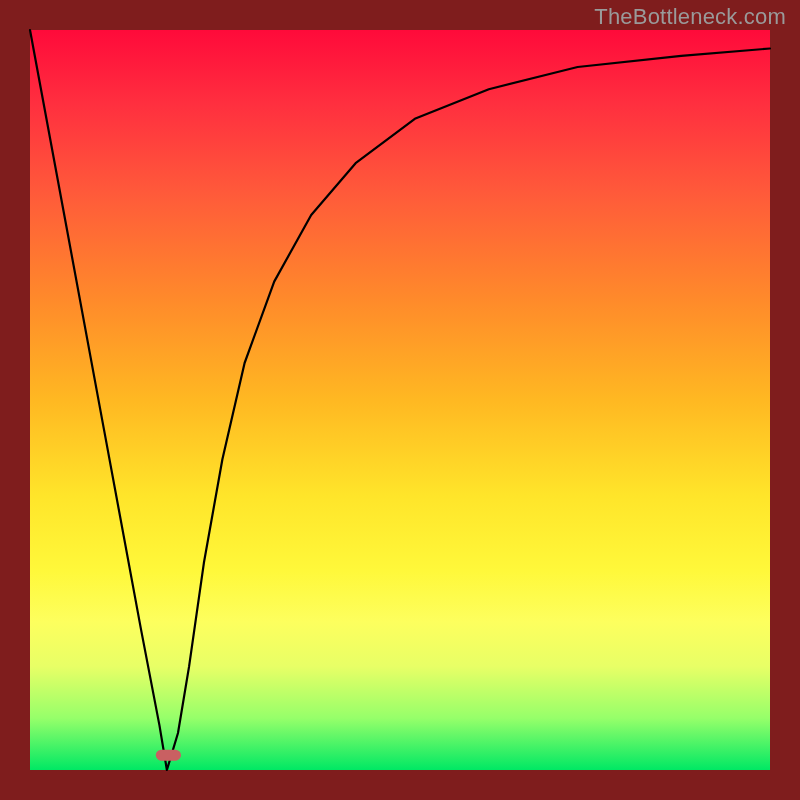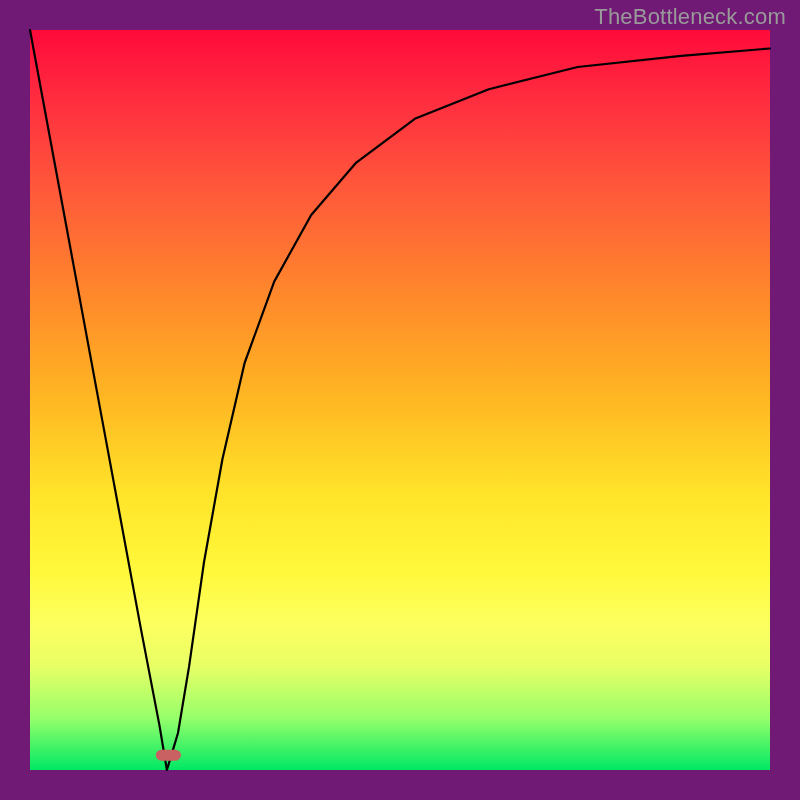--- a/index.html
+++ b/index.html
@@ -8,21 +8,21 @@
     width: 800px;
     height: 800px;
     overflow: hidden;
     background: #000;
     font-family: Arial, Helvetica, sans-serif;
   }
   .frame {
     position: absolute;
     left: 0; top: 0;
     width: 800px; height: 800px;
-    background: #701a75;
+    background: #7f1d1d;
   }
   .plot-area {
     position: absolute;
     left: 30px;
     top: 30px;
     width: 740px;
     height: 740px;
     background: linear-gradient(
       to bottom,
       #ff0a3a 0%,

